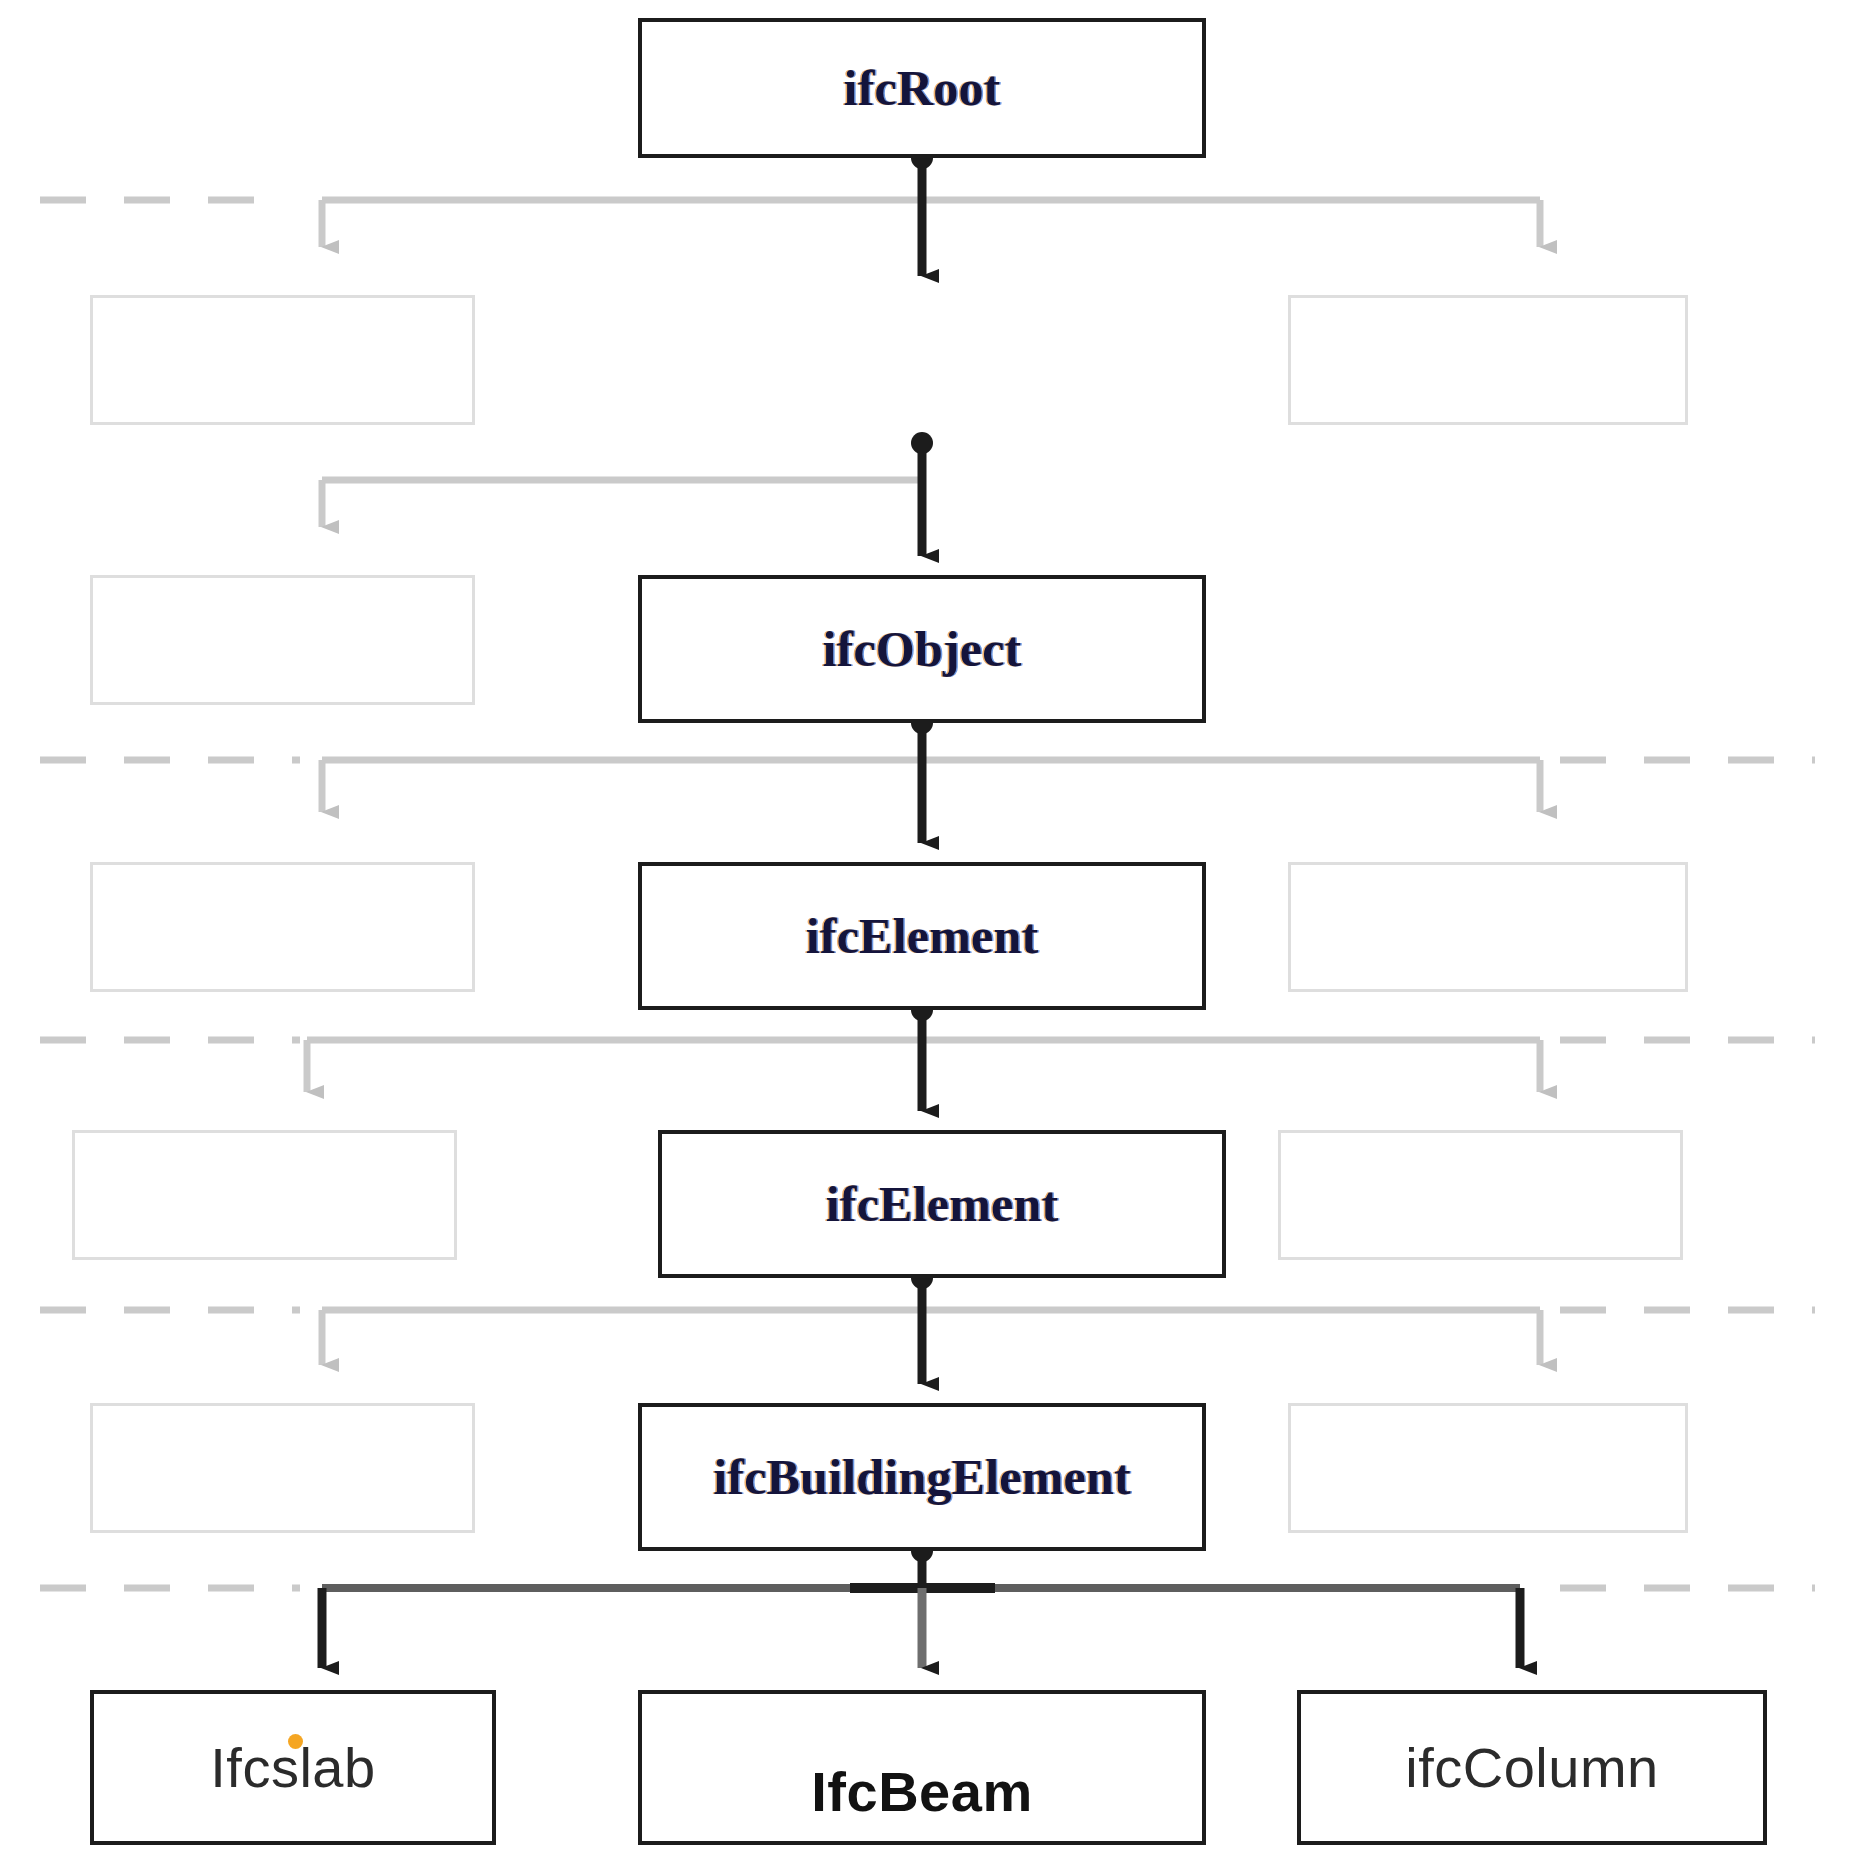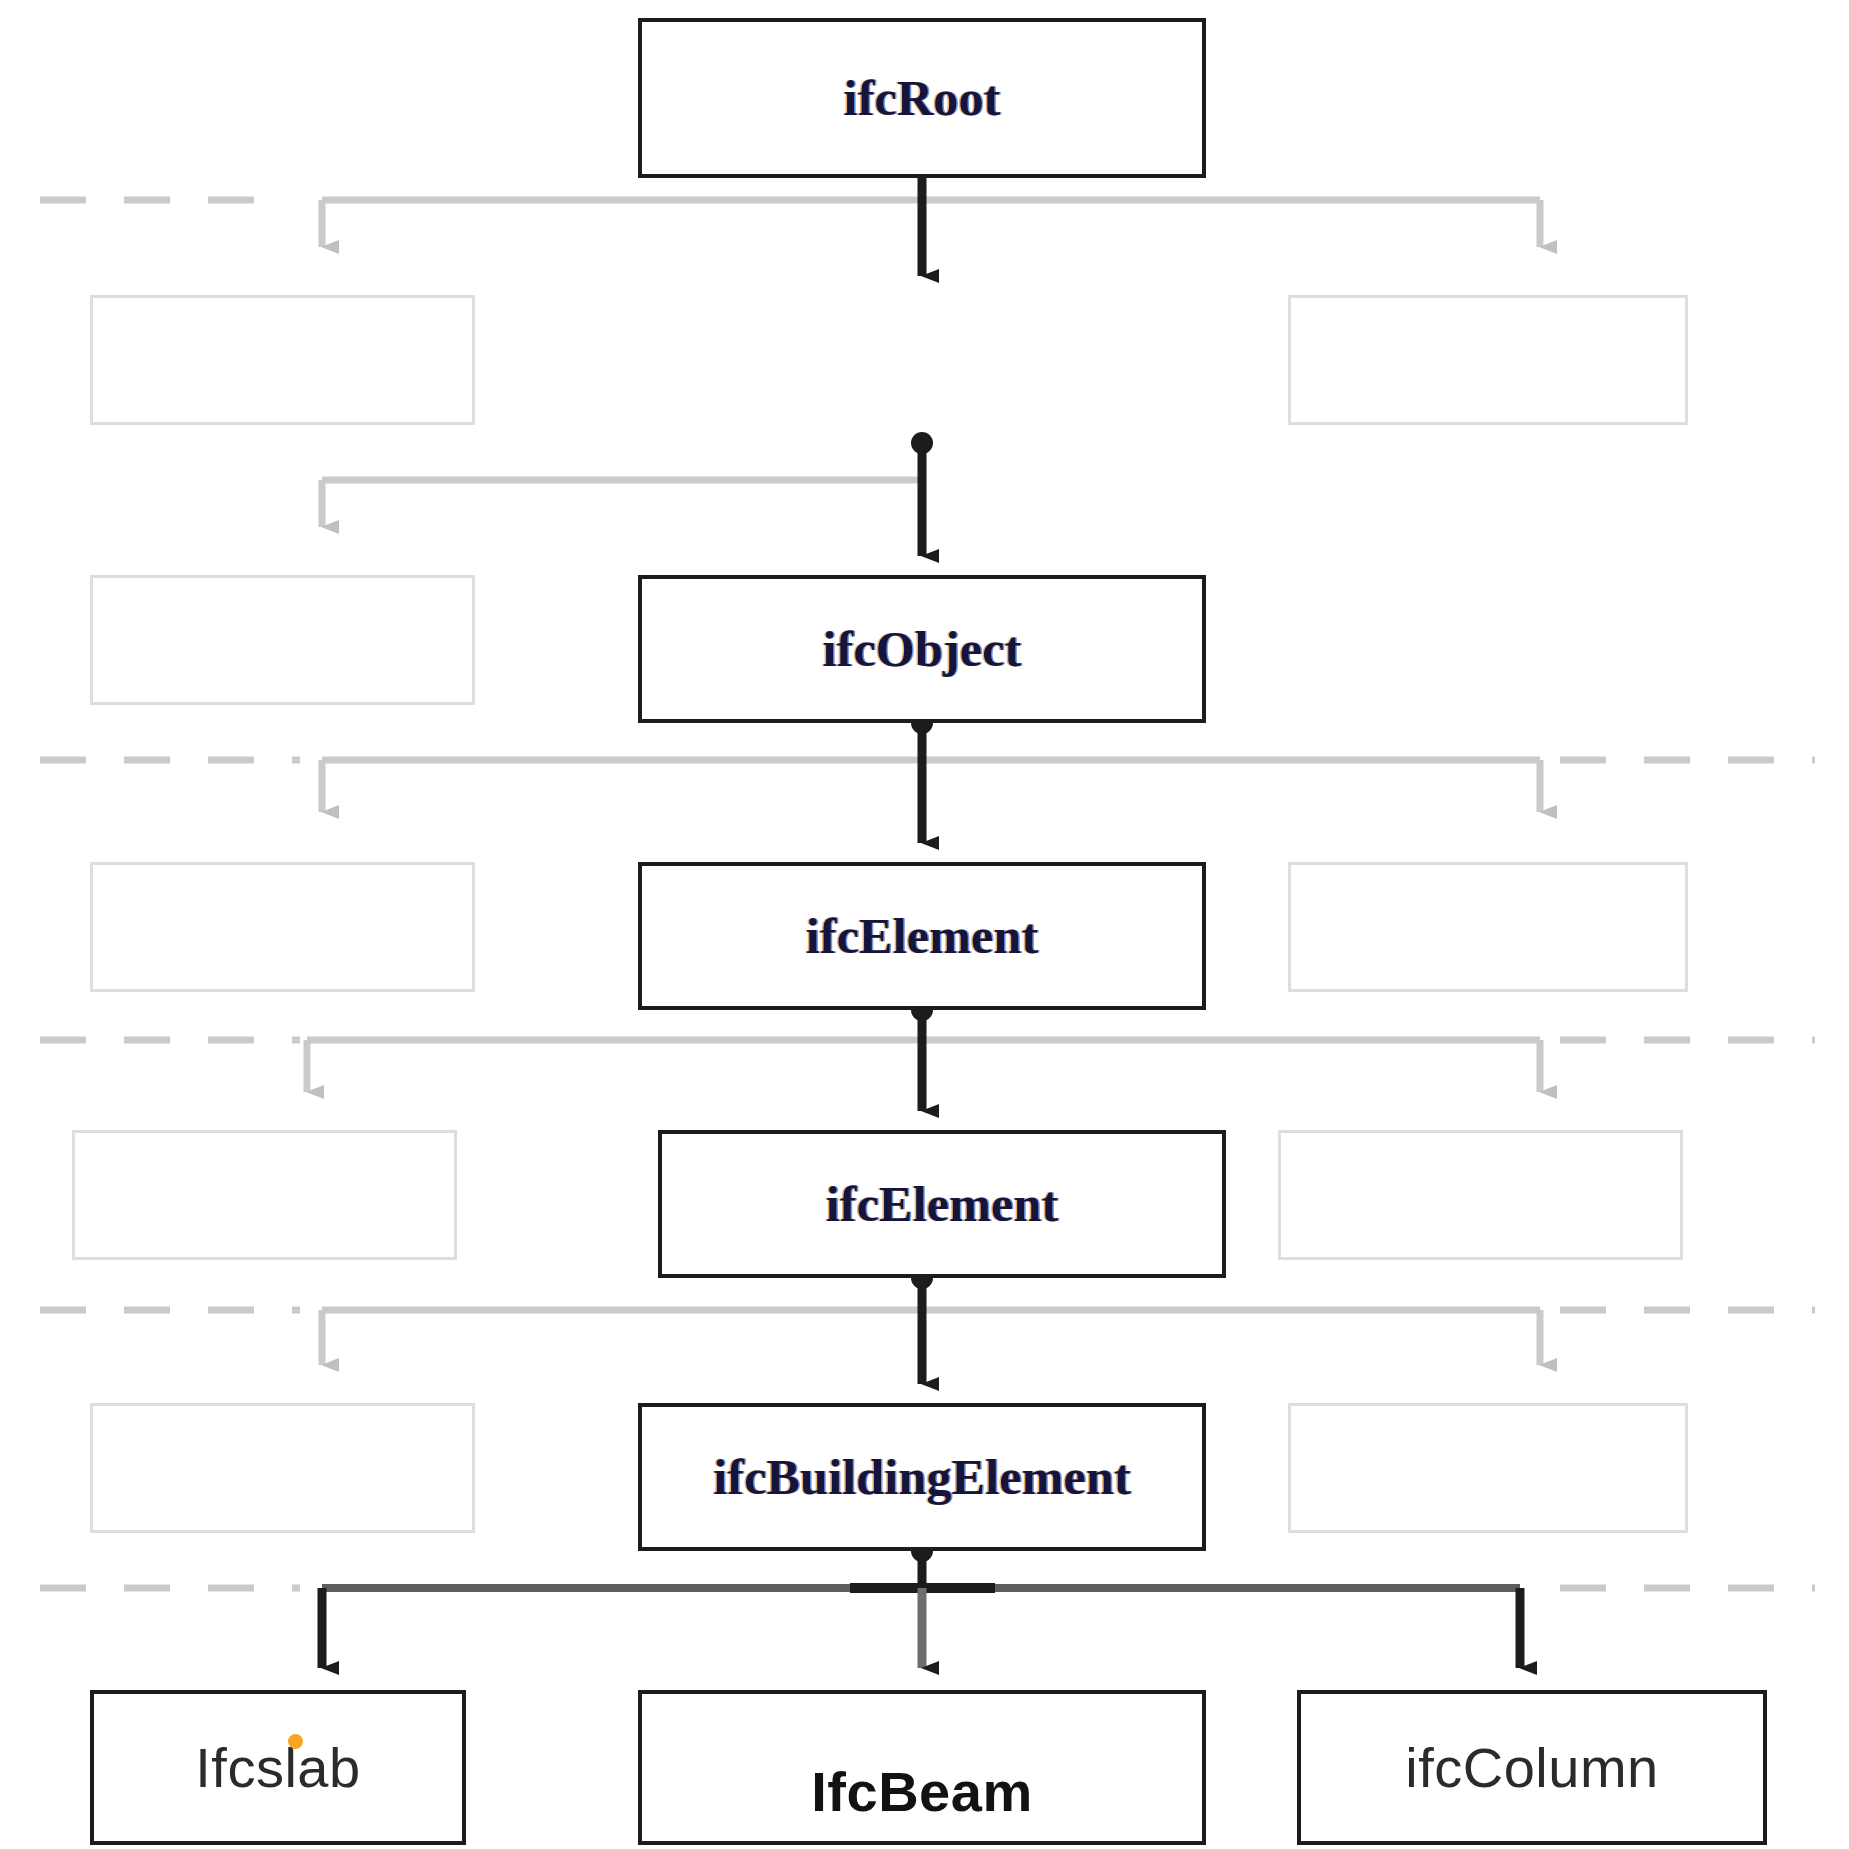--- a/index.html
+++ b/index.html
@@ -131,42 +131,42 @@
 
   <div class="node ghost" style="left:90px;top:862px;width:385px;height:130px;"></div>
   <div class="node ghost" style="left:1288px;top:862px;width:400px;height:130px;"></div>
 
   <div class="node ghost" style="left:72px;top:1130px;width:385px;height:130px;"></div>
   <div class="node ghost" style="left:1278px;top:1130px;width:405px;height:130px;"></div>
 
   <div class="node ghost" style="left:90px;top:1403px;width:385px;height:130px;"></div>
   <div class="node ghost" style="left:1288px;top:1403px;width:400px;height:130px;"></div>
 
-  <div class="node main" style="left:638px;top:18px;width:568px;height:160px;">
+  <div class="node main" style="left:638px;top:18px;width:568px;height:140px;">
     <span class="label">ifcRoot</span>
   </div>
 
 
   <div class="node main" style="left:638px;top:575px;width:568px;height:148px;">
     <span class="label">ifcObject</span>
   </div>
 
   <div class="node main" style="left:638px;top:862px;width:568px;height:148px;">
     <span class="label">ifcElement</span>
   </div>
 
   <div class="node main" style="left:658px;top:1130px;width:568px;height:148px;">
     <span class="label">ifcElement</span>
   </div>
 
   <div class="node main" style="left:638px;top:1403px;width:568px;height:148px;">
     <span class="label">ifcBuildingElement</span>
   </div>
 
-  <div class="node main" style="left:90px;top:1690px;width:376px;height:155px;">
+  <div class="node main" style="left:90px;top:1690px;width:406px;height:155px;">
     <span class="dot-mark" style="left:194px;top:40px;"></span>
     <span class="label sans-reg">Ifcslab</span>
   </div>
 
   <div class="node main" style="left:638px;top:1690px;width:568px;height:155px;">
     <span class="label sans-bold">IfcBeam</span>
   </div>
 
   <div class="node main" style="left:1285px;top:1690px;width:470px;height:155px;margin-left:12px;">
     <span class="label sans-reg">ifcColumn</span>

